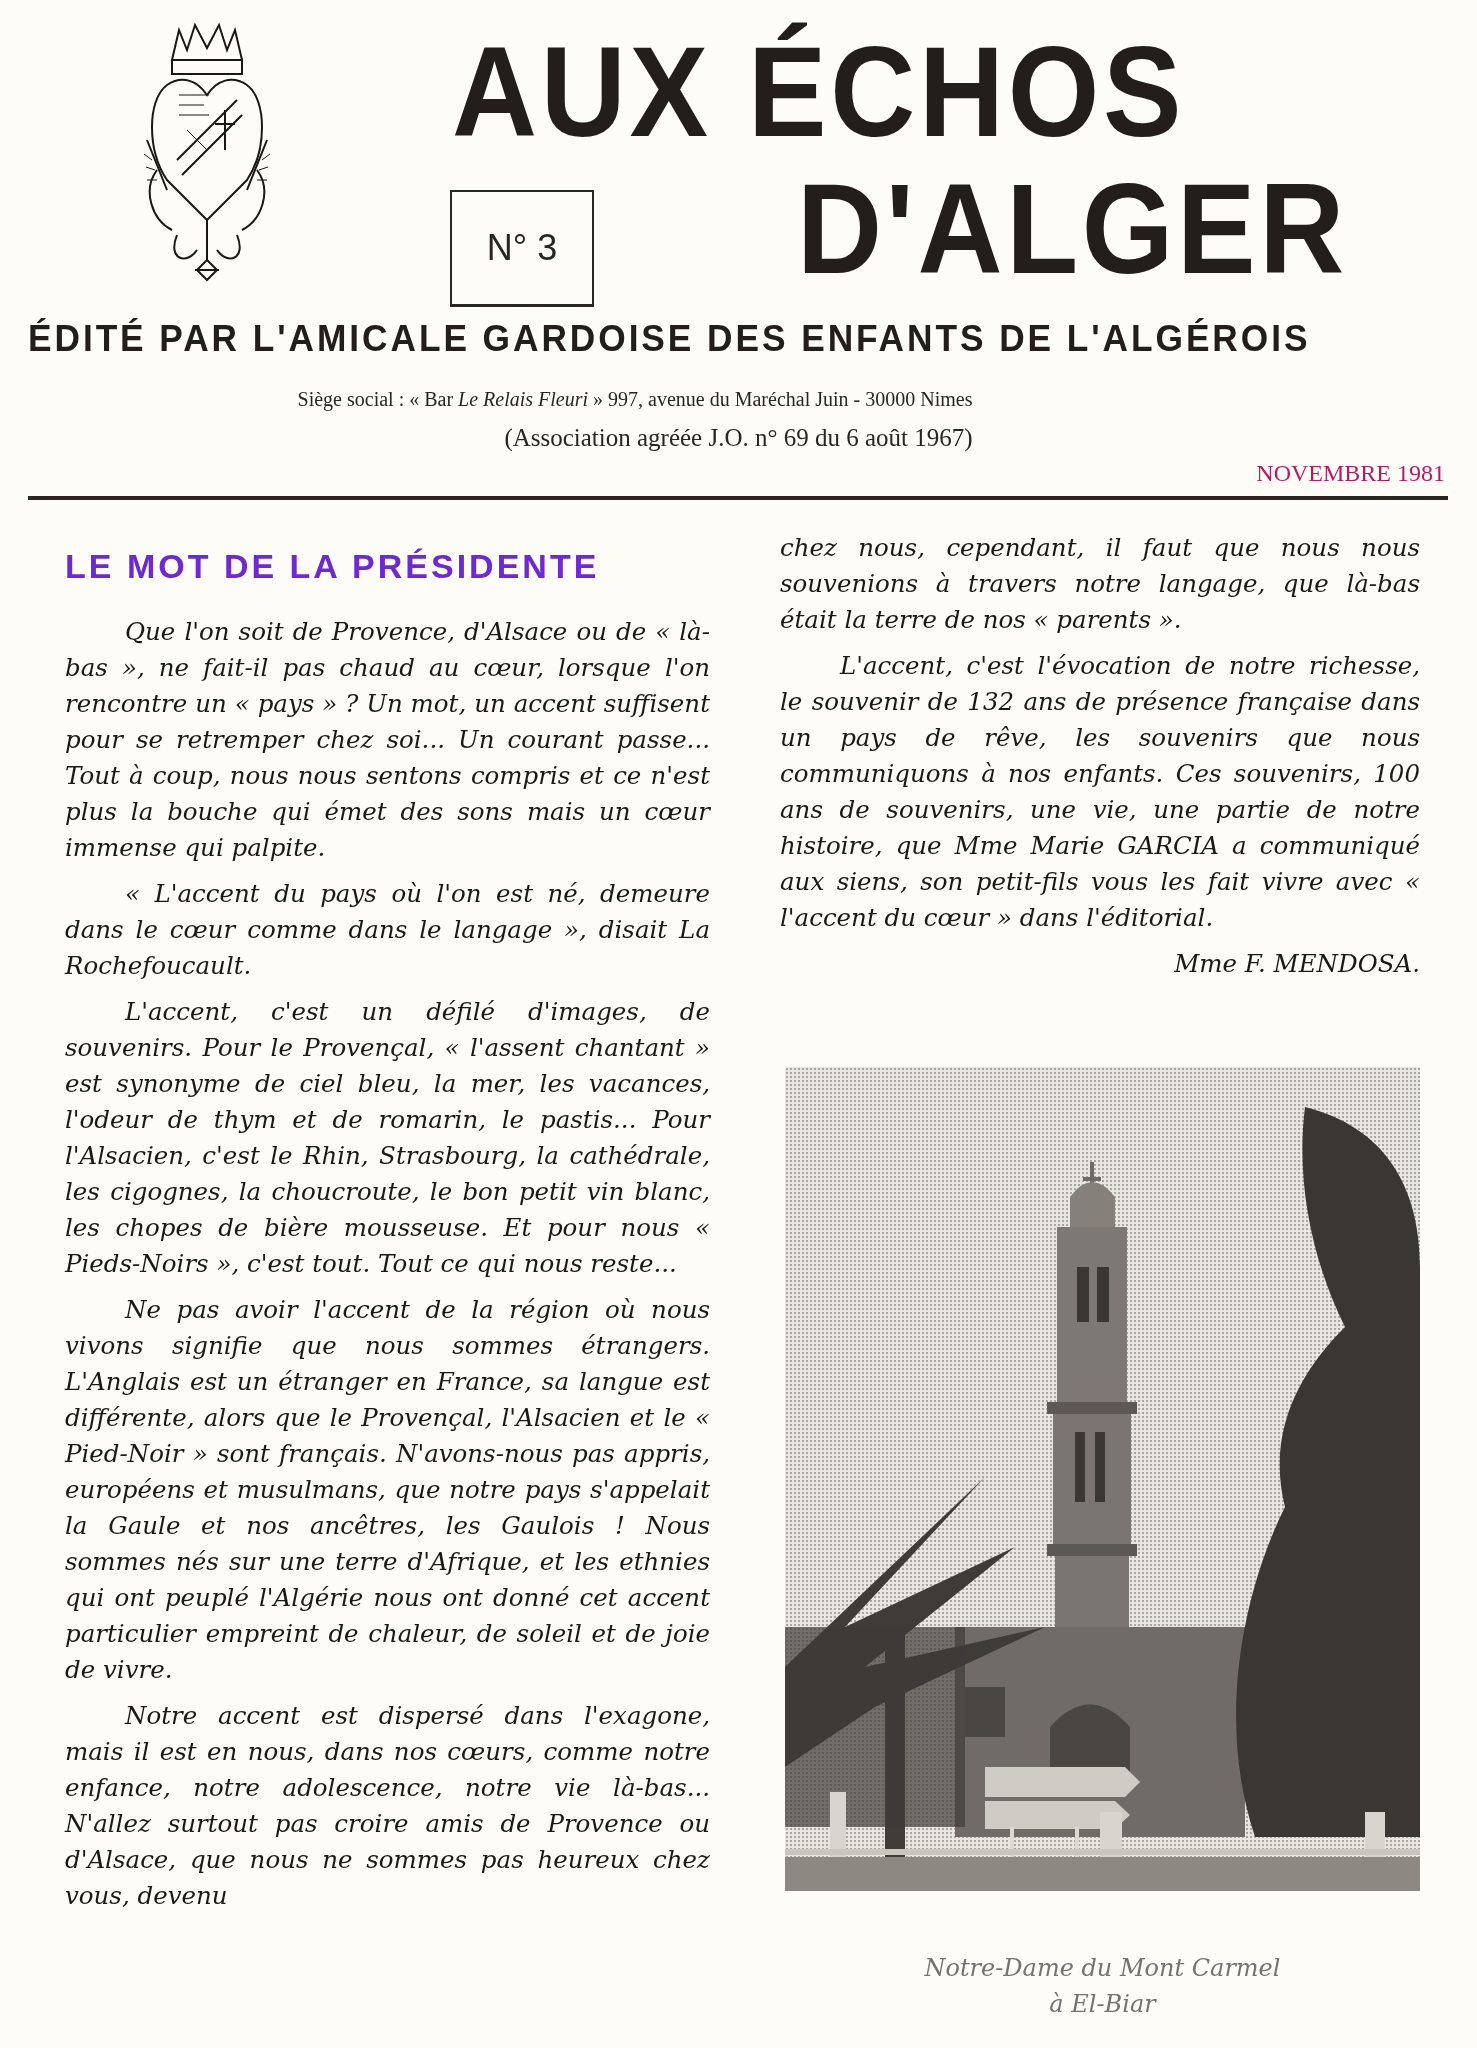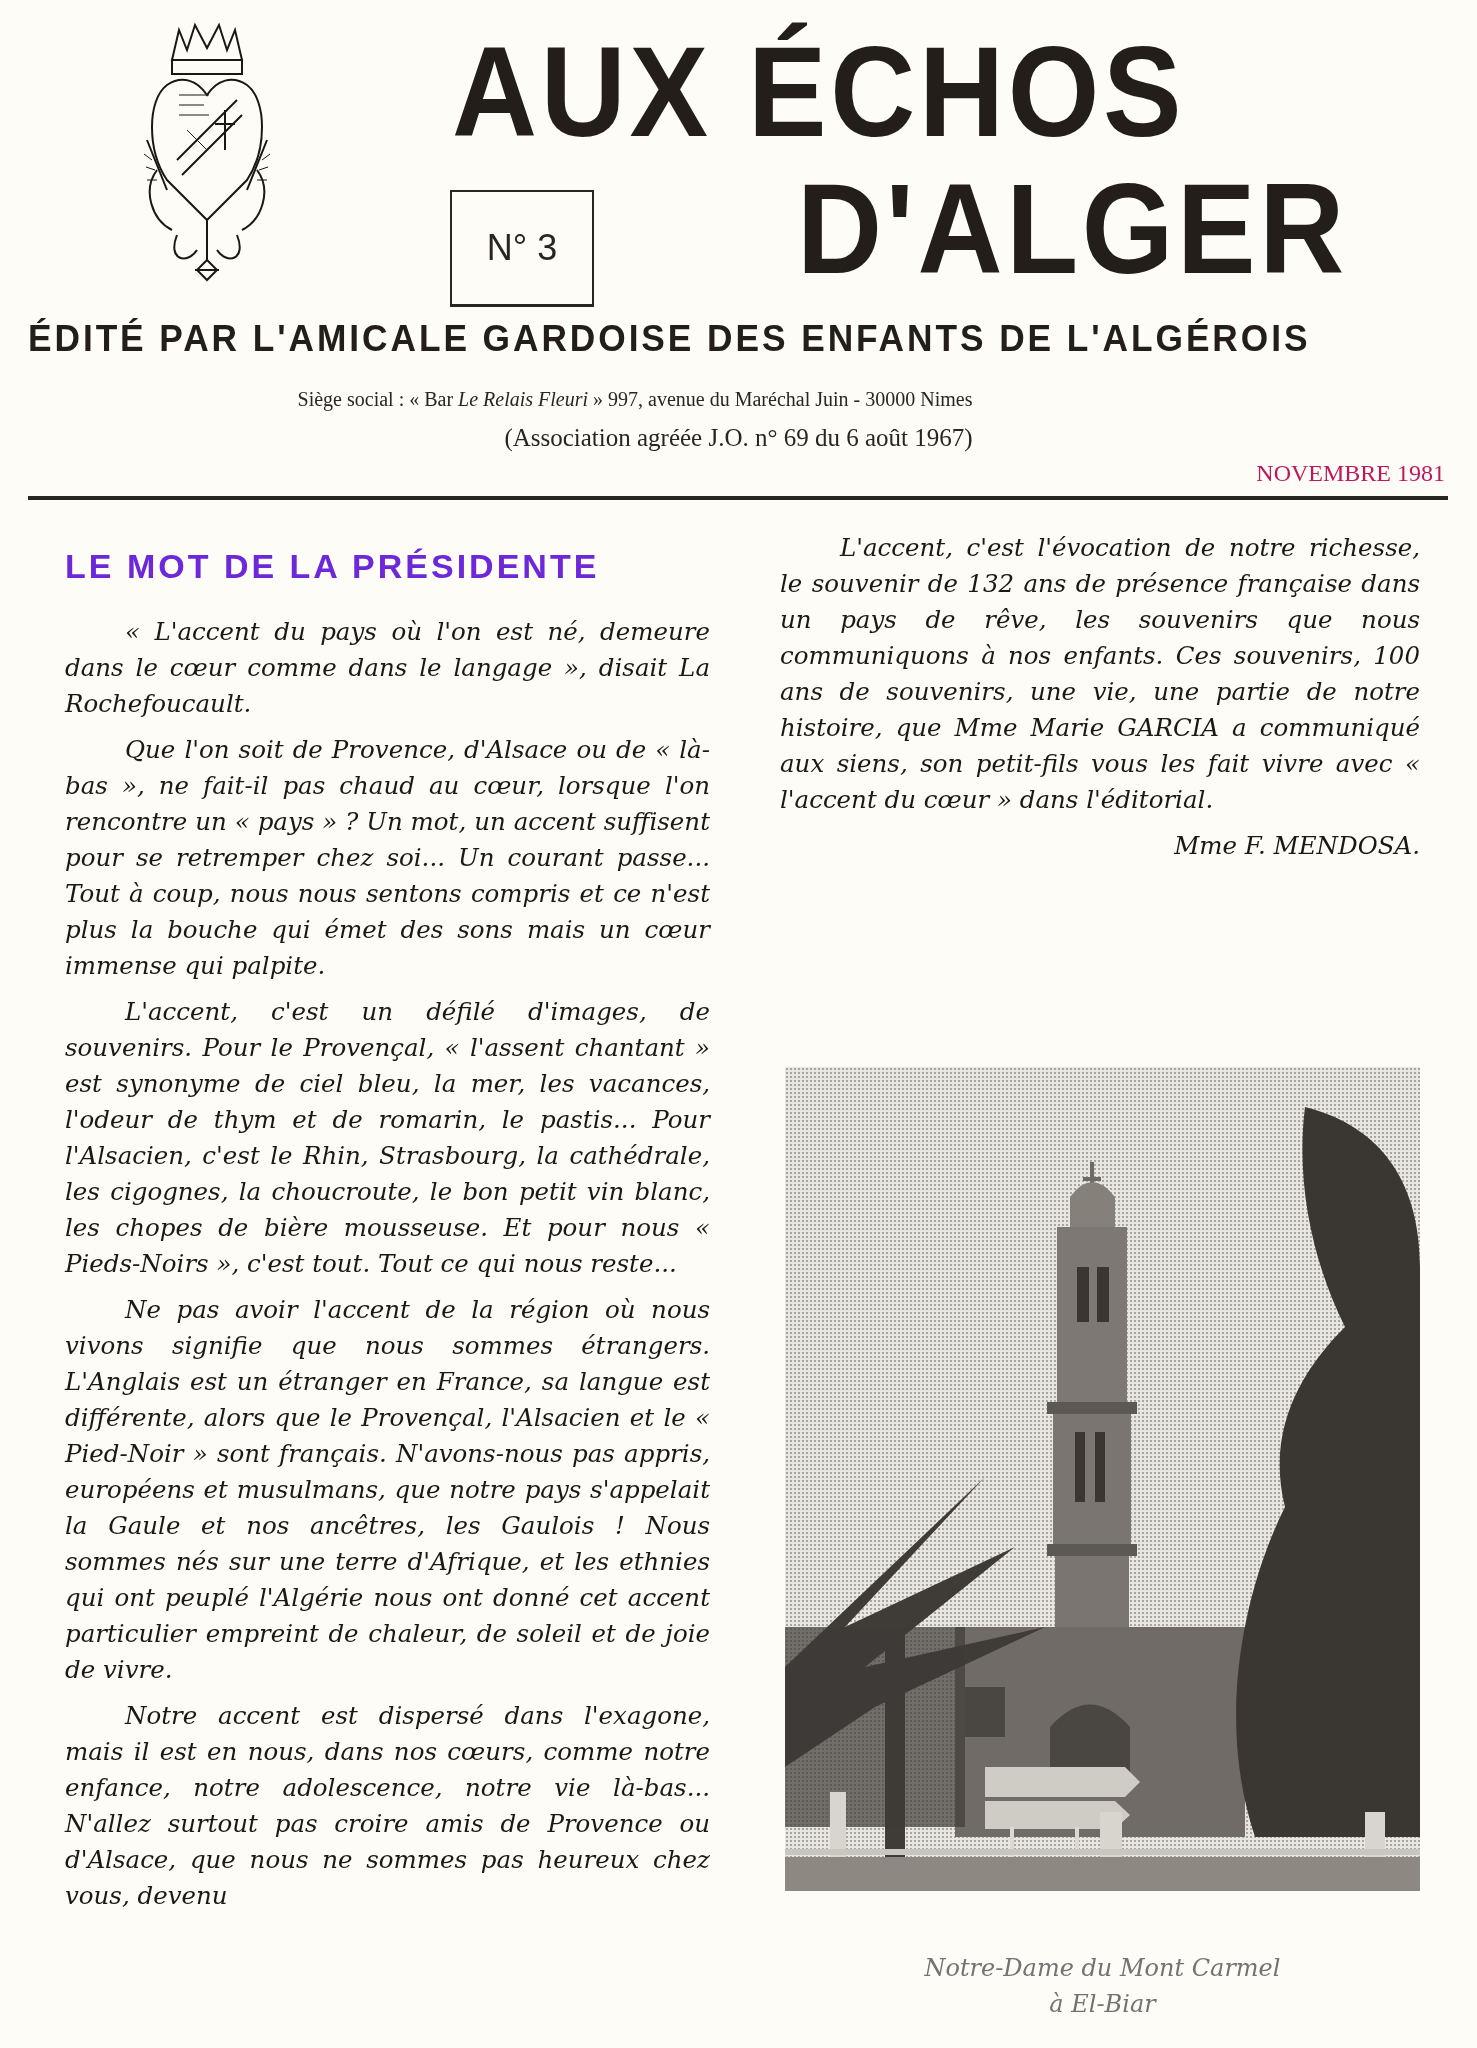--- a/index.html
+++ b/index.html
@@ -93,28 +93,29 @@
 </div>
 
 <div class="subtitle">ÉDITÉ PAR L'AMICALE GARDOISE DES ENFANTS DE L'ALGÉROIS</div>
 <div class="siege"><span>Siège social : « Bar </span><em>Le Relais Fleuri</em><span> » 997, avenue du Maréchal Juin - 30000 Nimes</span></div>
 <div class="assoc">(Association agréée J.O. n° 69 du 6 août 1967)</div>
 <div class="date">NOVEMBRE 1981</div>
 <div class="rule"></div>
 
 <div class="col col-left">
   <div class="heading">LE MOT DE LA PRÉSIDENTE</div>
+  <p>Que l'on soit de Provence, d'Alsace ou de « là-bas », ne fait-il pas chaud au cœur, lorsque l'on rencontre un « pays » ? Un mot, un accent suffisent pour se retremper chez soi... Un courant passe... Tout à coup, nous nous sentons compris et ce n'est plus la bouche qui émet des sons mais un cœur immense qui palpite.</p>
   <p>« L'accent du pays où l'on est né, demeure dans le cœur comme dans le langage », disait La Rochefoucault.</p>
-  <p>Que l'on soit de Provence, d'Alsace ou de « là-bas », ne fait-il pas chaud au cœur, lorsque l'on rencontre un « pays » ? Un mot, un accent suffisent pour se retremper chez soi... Un courant passe... Tout à coup, nous nous sentons compris et ce n'est plus la bouche qui émet des sons mais un cœur immense qui palpite.</p>
   <p>L'accent, c'est un défilé d'images, de souvenirs. Pour le Provençal, « l'assent chantant » est synonyme de ciel bleu, la mer, les vacances, l'odeur de thym et de romarin, le pastis... Pour l'Alsacien, c'est le Rhin, Strasbourg, la cathédrale, les cigognes, la choucroute, le bon petit vin blanc, les chopes de bière mousseuse. Et pour nous « Pieds-Noirs », c'est tout. Tout ce qui nous reste...</p>
   <p>Ne pas avoir l'accent de la région où nous vivons signifie que nous sommes étrangers. L'Anglais est un étranger en France, sa langue est différente, alors que le Provençal, l'Alsacien et le « Pied-Noir » sont français. N'avons-nous pas appris, européens et musulmans, que notre pays s'appelait la Gaule et nos ancêtres, les Gaulois ! Nous sommes nés sur une terre d'Afrique, et les ethnies qui ont peuplé l'Algérie nous ont donné cet accent particulier empreint de chaleur, de soleil et de joie de vivre.</p>
   <p>Notre accent est dispersé dans l'exagone, mais il est en nous, dans nos cœurs, comme notre enfance, notre adolescence, notre vie là-bas... N'allez surtout pas croire amis de Provence ou d'Alsace, que nous ne sommes pas heureux chez vous, devenu</p>
 </div>
 
 <div class="col col-right">
+  <p class="noindent">chez nous, cependant, il faut que nous nous souvenions à travers notre langage, que là-bas était la terre de nos « parents ».</p>
   <p>L'accent, c'est l'évocation de notre richesse, le souvenir de 132 ans de présence française dans un pays de rêve, les souvenirs que nous communiquons à nos enfants. Ces souvenirs, 100 ans de souvenirs, une vie, une partie de notre histoire, que Mme Marie GARCIA a communiqué aux siens, son petit-fils vous les fait vivre avec « l'accent du cœur » dans l'éditorial.</p>
   <p class="signature">Mme F. MENDOSA.</p>
 </div>
 
 <svg class="photo" viewBox="0 0 635 824" preserveAspectRatio="none">
   <defs>
     <pattern id="ht" width="4" height="4" patternUnits="userSpaceOnUse">
       <rect width="4" height="4" fill="#e8e6e0"></rect>
       <circle cx="2" cy="2" r="0.9" fill="#8a857f"></circle>
     </pattern>

